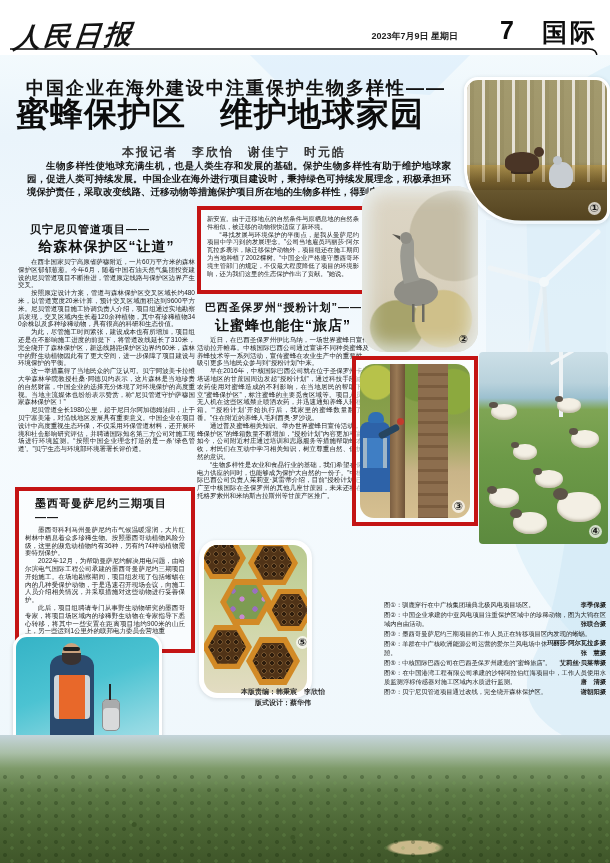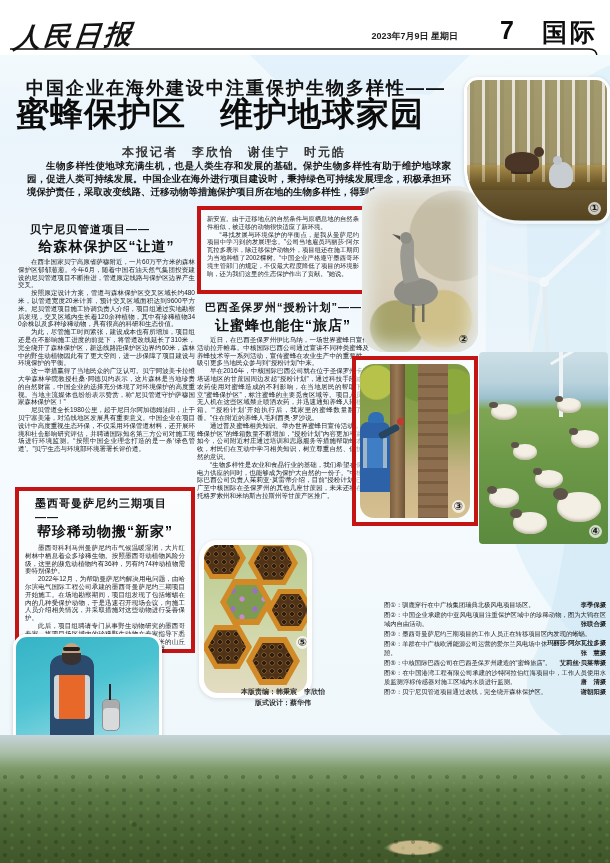--- a/index.html
+++ b/index.html
@@ -161,21 +161,20 @@
   <div class="abs body-txt" style="left:18px;top:203px;width:177px;height:204px;overflow:hidden;">
     <p>在西非国家贝宁高原省萨穆附近，一片60万平方米的森林保护区郁郁葱葱。今年6月，随着中国石油天然气集团投资建设的尼贝管道项目不断推进，管道原定线路与保护区边界产生交叉。</p>
     <p>按照原定设计方案，管道与森林保护区交叉区域长约480米，以管道宽度20米计算，预计交叉区域面积达到9600平方米。尼贝管道项目施工协调负责人介绍，项目组通过实地勘察后发现，交叉区域内生长着120余种植物，其中有珍稀植物340余株以及多种珍稀动物，具有很高的科研和生态价值。</p>
     <p>为此，尽管施工时间紧张，建设成本也有所增加，项目组还是在不影响施工进度的前提下，将管道改线延长了310米，完全绕开了森林保护区，新选线路距保护区边界约60米，森林中的野生动植物因此有了更大空间，进一步保障了项目建设与环境保护的平衡。</p>
     <p>这一举措赢得了当地民众的广泛认可。贝宁阿波美卡拉维大学森林学院教授杜桑·阿德贝约表示，这片森林是当地珍贵的自然财富，中国企业的选择充分体现了对环境保护的高度重视。当地主流媒体也纷纷表示赞赏，称“尼贝管道守护萨穆国家森林保护区！”</p>
     <p>尼贝管道全长1980公里，起于尼日尔阿加德姆油田，止于贝宁塞美港，对沿线地区发展具有重要意义。中国企业在项目设计中高度重视生态环保，不仅采用环保管道材料，还开展环境和社会影响研究评估，并聘请国际知名第三方公司对施工现场进行环境监测。“按照中国企业理念打造的是一条‘绿色管道’。”贝宁生态与环境部环境署署长评价道。</p>
   </div>
 
   <div class="abs redbox" style="left:15px;top:411px;width:180px;height:166px;padding:5px 6px;margin-top:21px;">
     <div class="art-kicker" style="padding-left:10px;">墨西哥曼萨尼约三期项目——</div>
-    <div class="art-title">帮珍稀动物搬“新家”</div>
     <div class="body-txt" style="margin-top:3px;height:118px;overflow:hidden;">
       <p>墨西哥科利马州曼萨尼约市气候温暖湿润，大片红树林中栖息着众多珍稀生物。按照墨西哥动植物风险分级，这里的濒危动植物约有36种，另有约74种动植物需要特别保护。</p>
       <p>2022年12月，为帮助曼萨尼约解决用电问题，由哈尔滨电气国际工程公司承建的墨西哥曼萨尼约三期项目开始施工。在场地勘察期间，项目组发现了包括蜥蜴在内的几种受保护动物，于是迅速召开现场会议，向施工人员介绍相关情况，并采取措施对这些动物进行妥善保护。</p>
       <p>此后，项目组聘请专门从事野生动物研究的墨西哥专家，将项目场区域内的珍稀野生动物在专家指导下悉心转移，将其中一些安置在距离项目地约900米的山丘上，另一些运到1公里外的联邦电力委员会营地重</p>
     </div>
   </div>
 
   <div class="abs redbox" style="left:197px;top:151px;width:172px;height:88px;padding:5px 6px;">
     <div class="body-txt" style="font-size:6.3px;height:74px;overflow:hidden;">
       <p style="text-indent:0;">新安置。由于迁移地点的自然条件与原栖息地的自然条件相似，被迁移的动物很快适应了新环境。</p>

